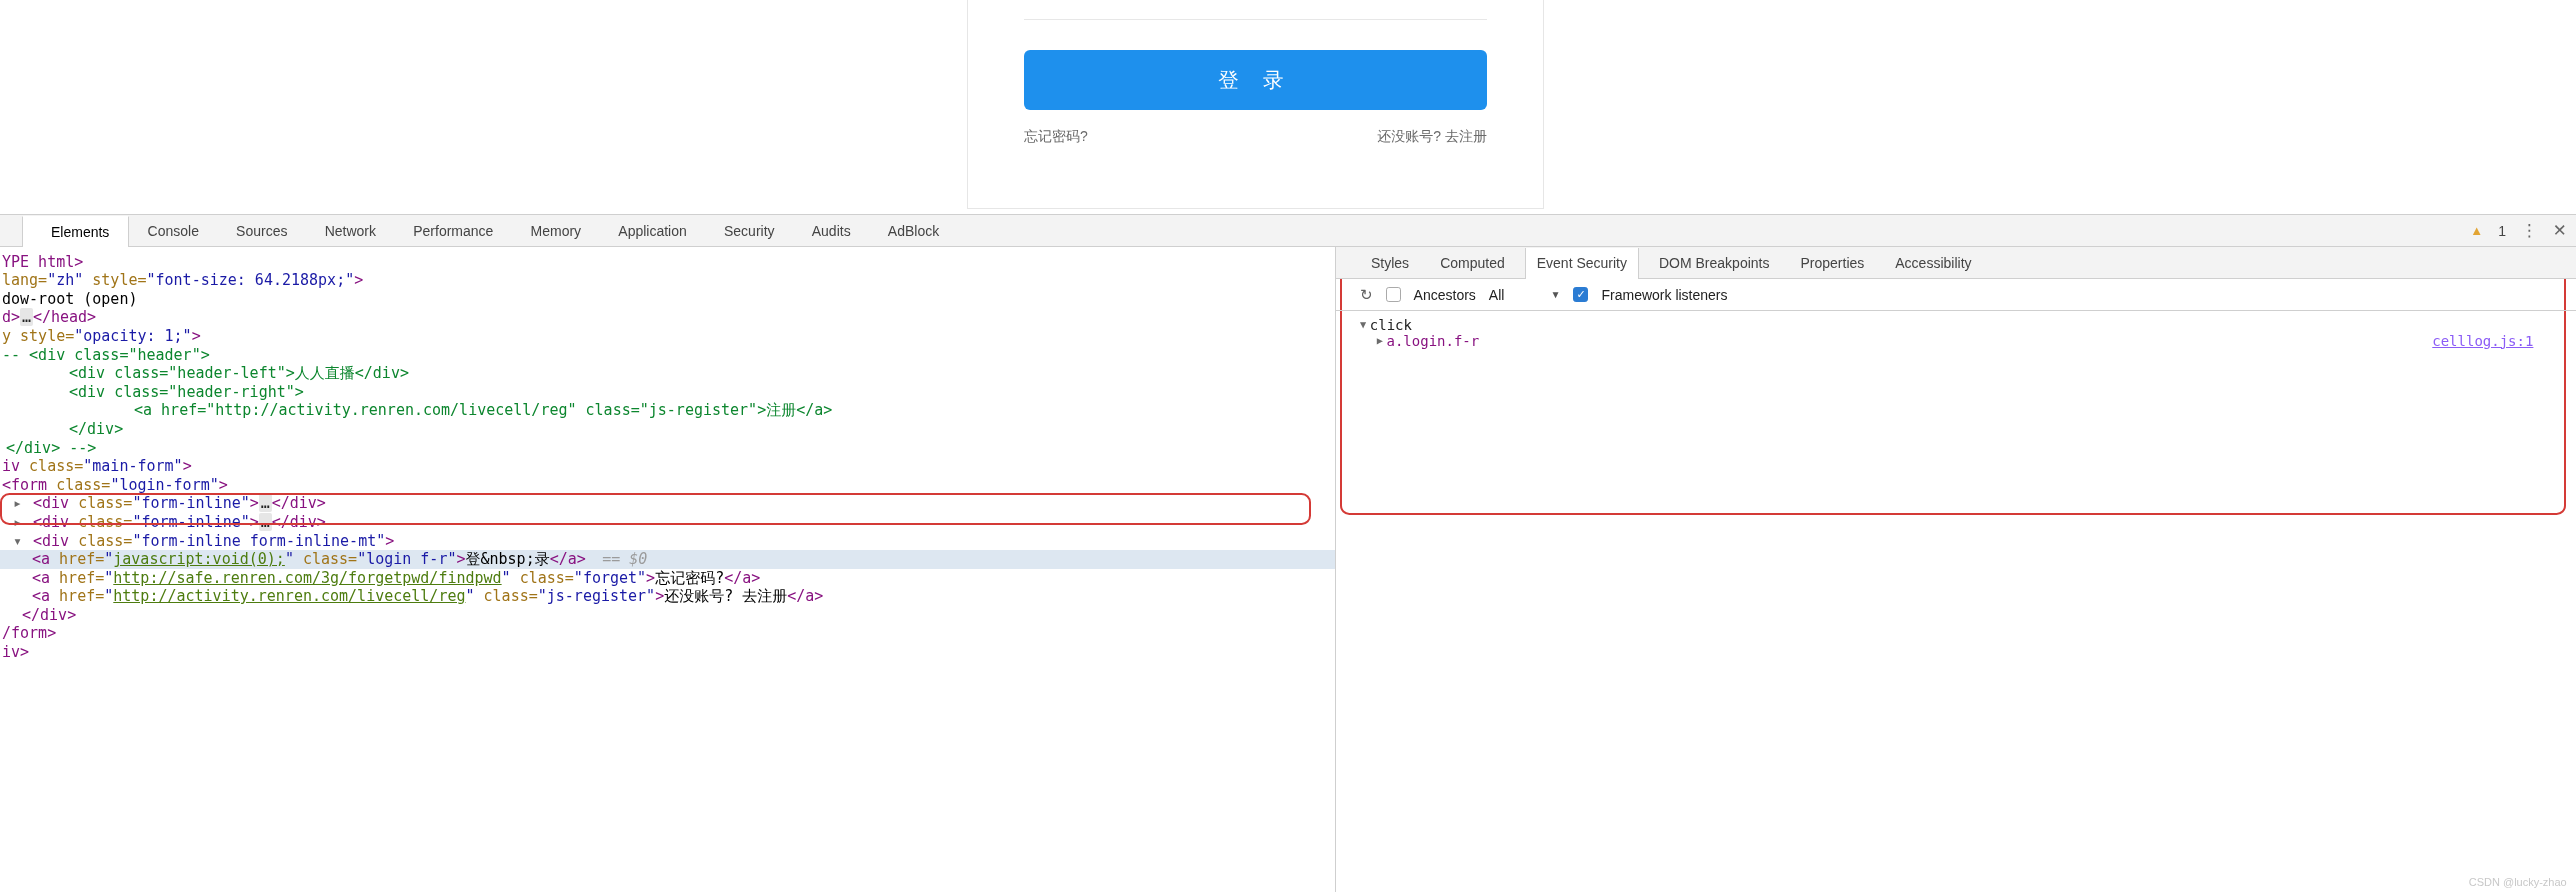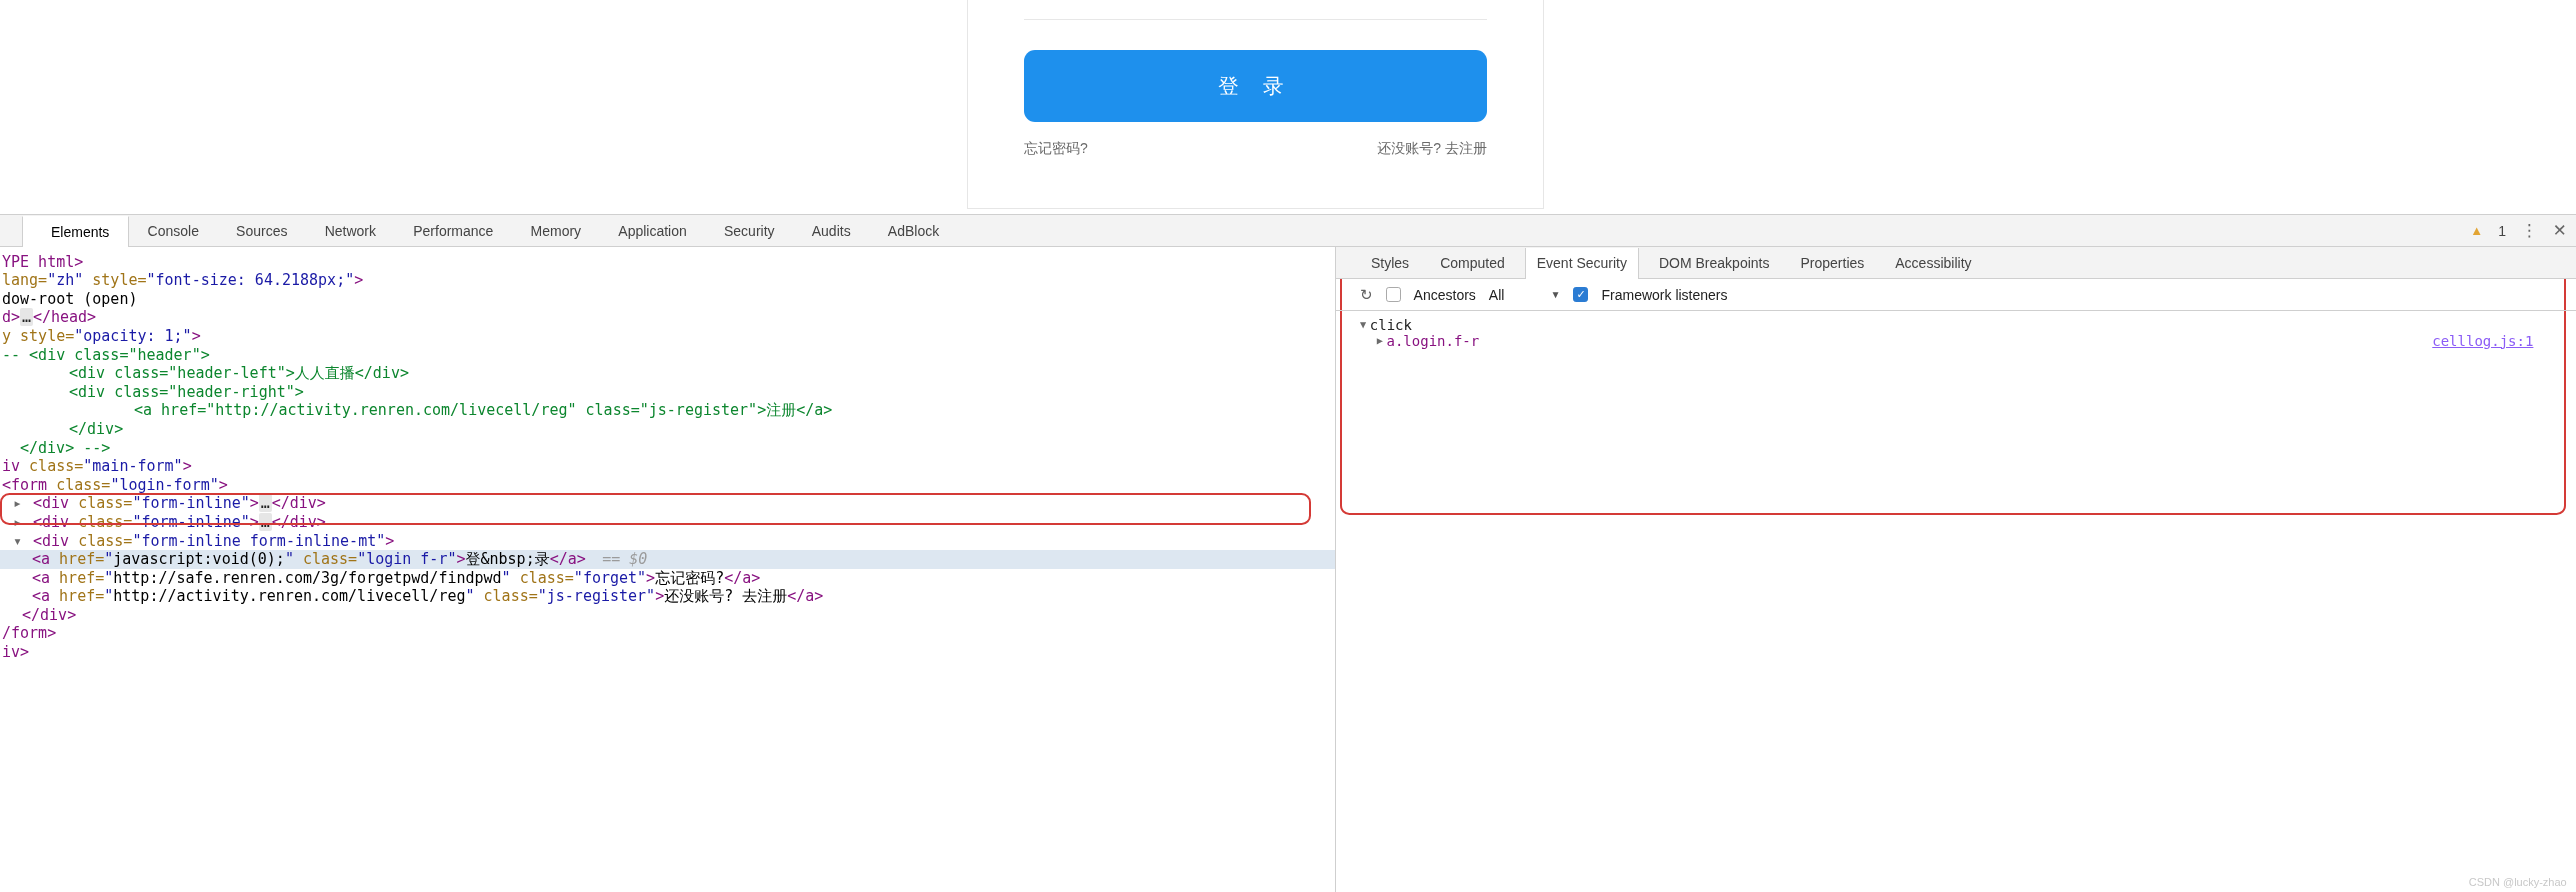--- a/index.html
+++ b/index.html
@@ -7,22 +7,22 @@
   .root { width: 2576px; }
   
   .top { height: 214px; position: relative; background: #fff; }
   .form-card {
     position: absolute; left: 967px; top: 0; width: 577px; height: 209px;
     border-left: 0.9px solid #e6e6e6; border-right: 0.9px solid #e6e6e6; border-bottom: 0.9px solid #e6e6e6;
     padding: 13px 56px 0 56px;
   }
   .hr-top { border: none; border-top: 0.9px solid #e7e7e7; margin: 5.6px 0 30px 0; }
   .login-btn {
-    width: 100%; height: 72px; background: #1e90ed; color: #fff;
-    border: none; border-radius: 11px; font-size: 20.5px; letter-spacing: 9.3px;
+    width: 100%; height: 60px; background: #1e90ed; color: #fff;
+    border: none; border-radius: 6px; font-size: 20.5px; letter-spacing: 9.3px;
     cursor: pointer;
   }
   .below-links { display: flex; justify-content: space-between; margin-top: 18.6px; font-size: 14px; color: #6a6a6a; }
   .below-links span { cursor: pointer; }
   
   .dt-bar {
     height: 33px; border-top: 0.9px solid #cfcfcf; border-bottom: 0.9px solid #cfcfcf;
     background: #f3f3f3; display: flex; align-items: center; padding-left: 22px;
     font-size: 14px; color: #444; position: relative;
   }
@@ -34,21 +34,21 @@
   .kebab { font-size: 16.7px; color: #666; cursor: pointer; }
   .close-x { font-size: 16.7px; color: #666; cursor: pointer; }
   
   .dt-body { display: flex; height: 645px; }
   .dom-pane { width: 1335px; padding: 5.6px 0 0 0; font-family: Menlo, Consolas, monospace; font-size: 15px; line-height: 18.6px; position: relative; }
   .dom-pane .line { white-space: nowrap; padding-left: 2px; }
   .tok-tag { color: #881280; }
   .tok-attr { color: #a07418; }
   .tok-val { color: #1a1aa6; }
   .tok-cm { color: #0c862e; }
-  .tok-link { color: #000000; }
+  .tok-link { color: #4d7c0f; text-decoration: underline; }
   .tok-txt { color: #000; }
   .arrow { color: #6b6b6b; display: inline-block; width: 11px; }
   .ellips { background: #e6e6e6; padding: 0 1.9px; border-radius: 1.9px; }
   .selected-line { background: #dde7f1; }
   .red-wrap { border: 2.8px solid #d43a36; border-radius: 9.3px; pointer-events: none; position: absolute; }
   .red-wrap.dom { left: 0; top: 246px; width: 1311px; height: 32px; }
   .eq0 { color: #9b9b9b; font-style: italic; padding-left: 7.4px; }
   
   .side-pane { flex: 1; border-left: 0.9px solid #cfcfcf; position: relative; }
   .red-wrap.side { left: 3.7px; top: 0; width: 1226px; height: 268px; }
@@ -109,21 +109,21 @@
     <div class="line"><span class="tok-tag">YPE html&gt;</span></div>
     <div class="line"><span class="tok-attr"> lang=</span><span class="tok-val">"zh"</span><span class="tok-attr"> style=</span><span class="tok-val">"font-size: 64.2188px;"</span><span class="tok-tag">&gt;</span></div>
     <div class="line"><span class="tok-txt">dow-root (open)</span></div>
     <div class="line"><span class="tok-tag">d&gt;</span><span class="ellips">…</span><span class="tok-tag">&lt;/head&gt;</span></div>
     <div class="line"><span class="tok-attr">y style=</span><span class="tok-val">"opacity: 1;"</span><span class="tok-tag">&gt;</span></div>
     <div class="line"><span class="tok-cm">-- </span><span class="tok-cm">&lt;div class="header"&gt;</span></div>
     <div class="line" style="padding-left:69px;"><span class="tok-cm">&lt;div class="header-left"&gt;</span><span class="tok-cm">人人直播</span><span class="tok-cm">&lt;/div&gt;</span></div>
     <div class="line" style="padding-left:69px;"><span class="tok-cm">&lt;div class="header-right"&gt;</span></div>
     <div class="line" style="padding-left:134px;"><span class="tok-cm">&lt;a href="</span><span class="tok-cm">http://activity.renren.com/livecell/reg</span><span class="tok-cm">" class="js-register"&gt;</span><span class="tok-cm">注册</span><span class="tok-cm">&lt;/a&gt;</span></div>
     <div class="line" style="padding-left:69px;"><span class="tok-cm">&lt;/div&gt;</span></div>
-    <div class="line" style="padding-left:20px;"><span class="tok-cm">&lt;/div&gt; --&gt;</span></div>
+    <div class="line" style="padding-left:6px;"><span class="tok-cm">&lt;/div&gt; --&gt;</span></div>
     <div class="line"><span class="tok-tag">iv </span><span class="tok-attr">class=</span><span class="tok-val">"main-form"</span><span class="tok-tag">&gt;</span></div>
     <div class="line"><span class="tok-tag">&lt;form </span><span class="tok-attr">class=</span><span class="tok-val">"login-form"</span><span class="tok-tag">&gt;</span></div>
     <div class="line" style="padding-left:13px;"><span class="arrow">▸</span> <span class="tok-tag">&lt;div </span><span class="tok-attr">class=</span><span class="tok-val">"form-inline"</span><span class="tok-tag">&gt;</span><span class="ellips">…</span><span class="tok-tag">&lt;/div&gt;</span></div>
     <div class="line" style="padding-left:13px;"><span class="arrow">▸</span> <span class="tok-tag">&lt;div </span><span class="tok-attr">class=</span><span class="tok-val">"form-inline"</span><span class="tok-tag">&gt;</span><span class="ellips">…</span><span class="tok-tag">&lt;/div&gt;</span></div>
     <div class="line" style="padding-left:13px;"><span class="arrow">▾</span> <span class="tok-tag">&lt;div </span><span class="tok-attr">class=</span><span class="tok-val">"form-inline form-inline-mt"</span><span class="tok-tag">&gt;</span></div>
     <div class="line selected-line" style="padding-left:32px;">
       <span class="tok-tag">&lt;a </span><span class="tok-attr">href=</span><span class="tok-val">"</span><span class="tok-link">javascript:void(0);</span><span class="tok-val">"</span><span class="tok-attr"> class=</span><span class="tok-val">"login f-r"</span><span class="tok-tag">&gt;</span><span class="tok-txt">登&amp;nbsp;录</span><span class="tok-tag">&lt;/a&gt;</span><span class="eq0"> == $0</span>
     </div>
     <div class="line" style="padding-left:32px;">
       <span class="tok-tag">&lt;a </span><span class="tok-attr">href=</span><span class="tok-val">"</span><span class="tok-link">http://safe.renren.com/3g/forgetpwd/findpwd</span><span class="tok-val">"</span><span class="tok-attr"> class=</span><span class="tok-val">"forget"</span><span class="tok-tag">&gt;</span><span class="tok-txt">忘记密码?</span><span class="tok-tag">&lt;/a&gt;</span>

